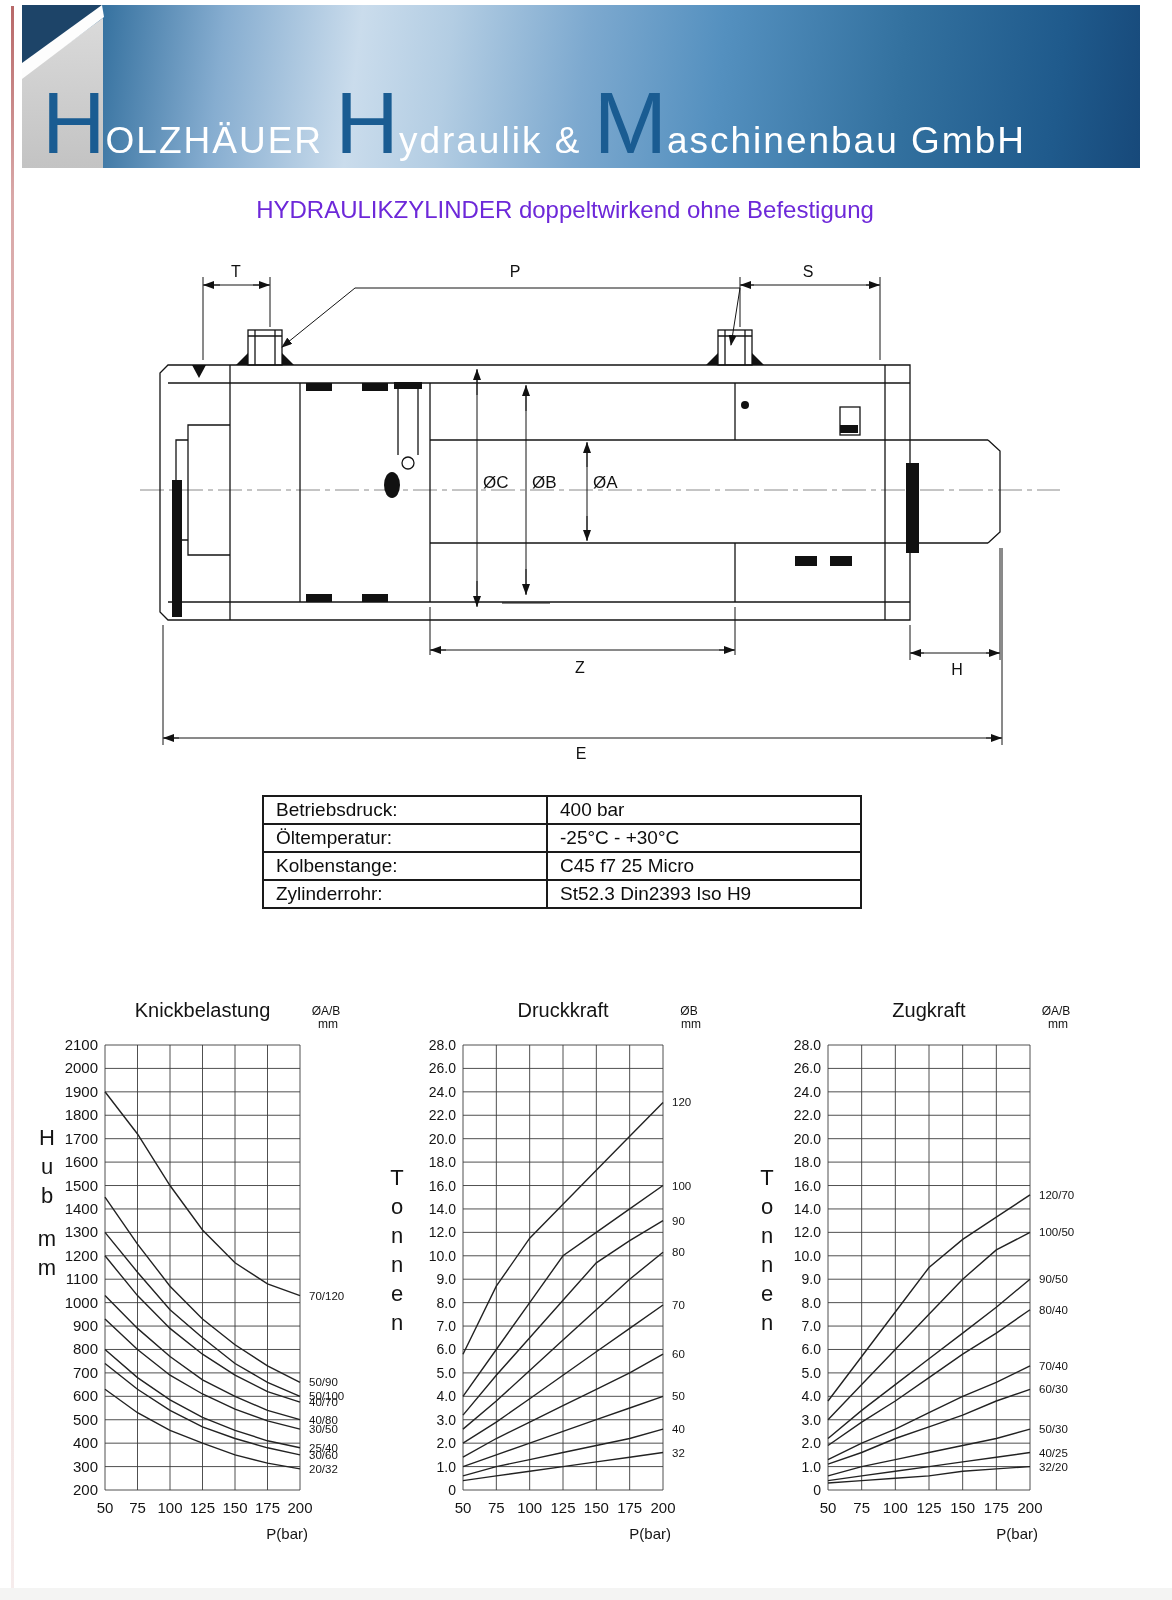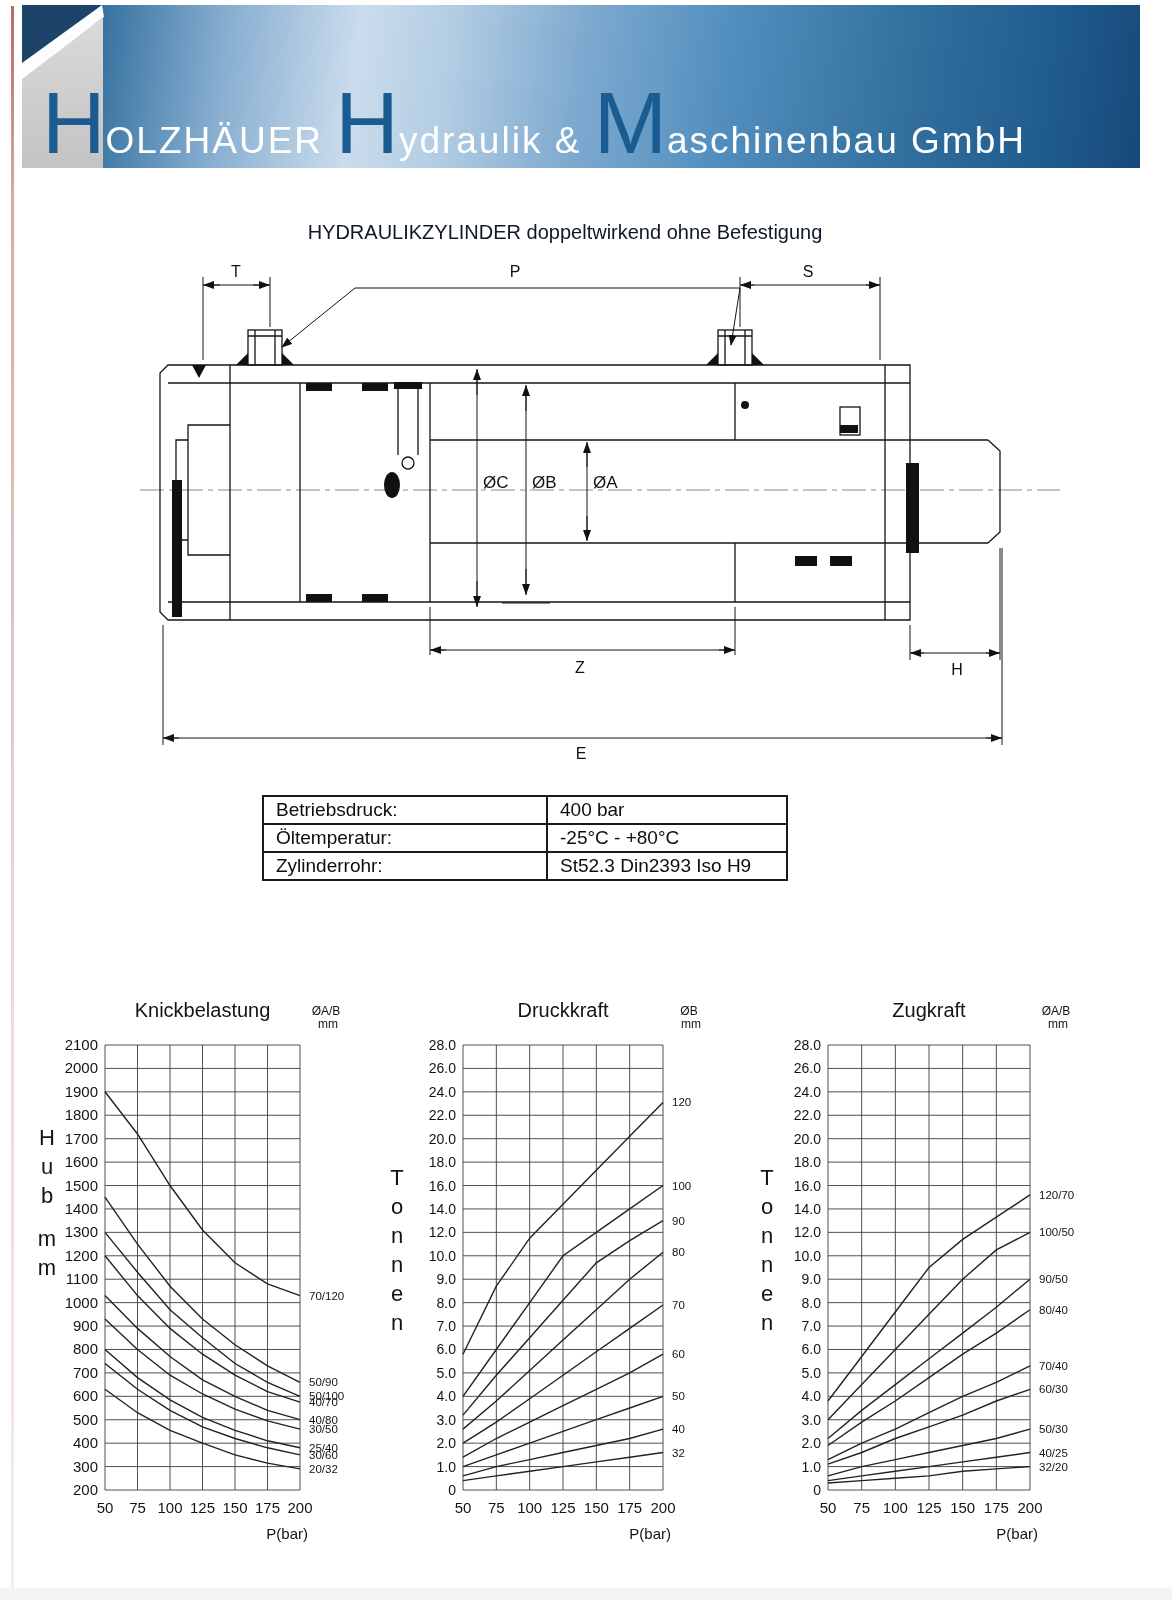--- a/index.html
+++ b/index.html
@@ -19,26 +19,26 @@
   .corner-white{position:absolute;left:0;top:0;width:82px;height:78px;background:#fdfdfd;
     clip-path:polygon(0 58px,80px 0,82px 12px,0 74px);}
   .corner-gray{position:absolute;left:0;top:0;width:81px;height:163px;
     background:linear-gradient(#dcdcdc,#c3c3c3);
     clip-path:polygon(0 72px,81px 13px,81px 163px,0 163px);}
   .banner-text{position:absolute;left:20px;bottom:20px;white-space:nowrap;line-height:0;}
   .banner-text .big{font-size:88px;color:#1a5c92;letter-spacing:0;}
   .banner-text .small{font-size:37px;color:#ffffff;letter-spacing:2px;}
   
   .doc-title{position:absolute;left:0;top:196px;width:1130px;text-align:center;
-    font-size:20px;font-weight:500;color:#0f172a;margin-top:25px;}
+    font-size:24px;font-weight:500;color:#6d28d9;}
   
   .drawing{position:absolute;left:140px;top:255px;}
   .drawing text{font-family:"Liberation Sans",sans-serif;fill:#111;}
   
-  .specs{position:absolute;left:262px;top:795px;width:526px;border-collapse:collapse;}
+  .specs{position:absolute;left:262px;top:795px;width:600px;border-collapse:collapse;}
   .specs td{border:2px solid #1a1a1a;height:26px;font-size:19px;padding:0 0 0 12px;color:#0d0d0d;}
   .specs td.c1{width:270px;}
   
   .chart{position:absolute;top:995px;}
   .chart text{font-family:"Liberation Sans",sans-serif;fill:#141414;}
   .bottom-band{position:absolute;left:0;top:1588px;width:1172px;height:12px;background:#f4f4f3;}
 </style>
 </head>
 <body>
 
@@ -188,21 +188,25 @@
 </svg>
 
 <table class="specs">
   <tbody>
     <tr>
       <td class="c1">Betriebsdruck:</td>
       <td>400 bar</td>
     </tr>
     <tr>
       <td class="c1">Öltemperatur:</td>
-      <td>-25°C - +80°C</td>
+      <td>-25°C - +30°C</td>
+    </tr>
+    <tr>
+      <td class="c1">Kolbenstange:</td>
+      <td>C45 f7 25 Micro</td>
     </tr>
     <tr>
       <td class="c1">Zylinderrohr:</td>
       <td>St52.3 Din2393 Iso H9</td>
     </tr>
   </tbody>
 </table>
 
 <div id="charts">
     <svg width="350" height="580" class="chart" style="left: 25px;">

